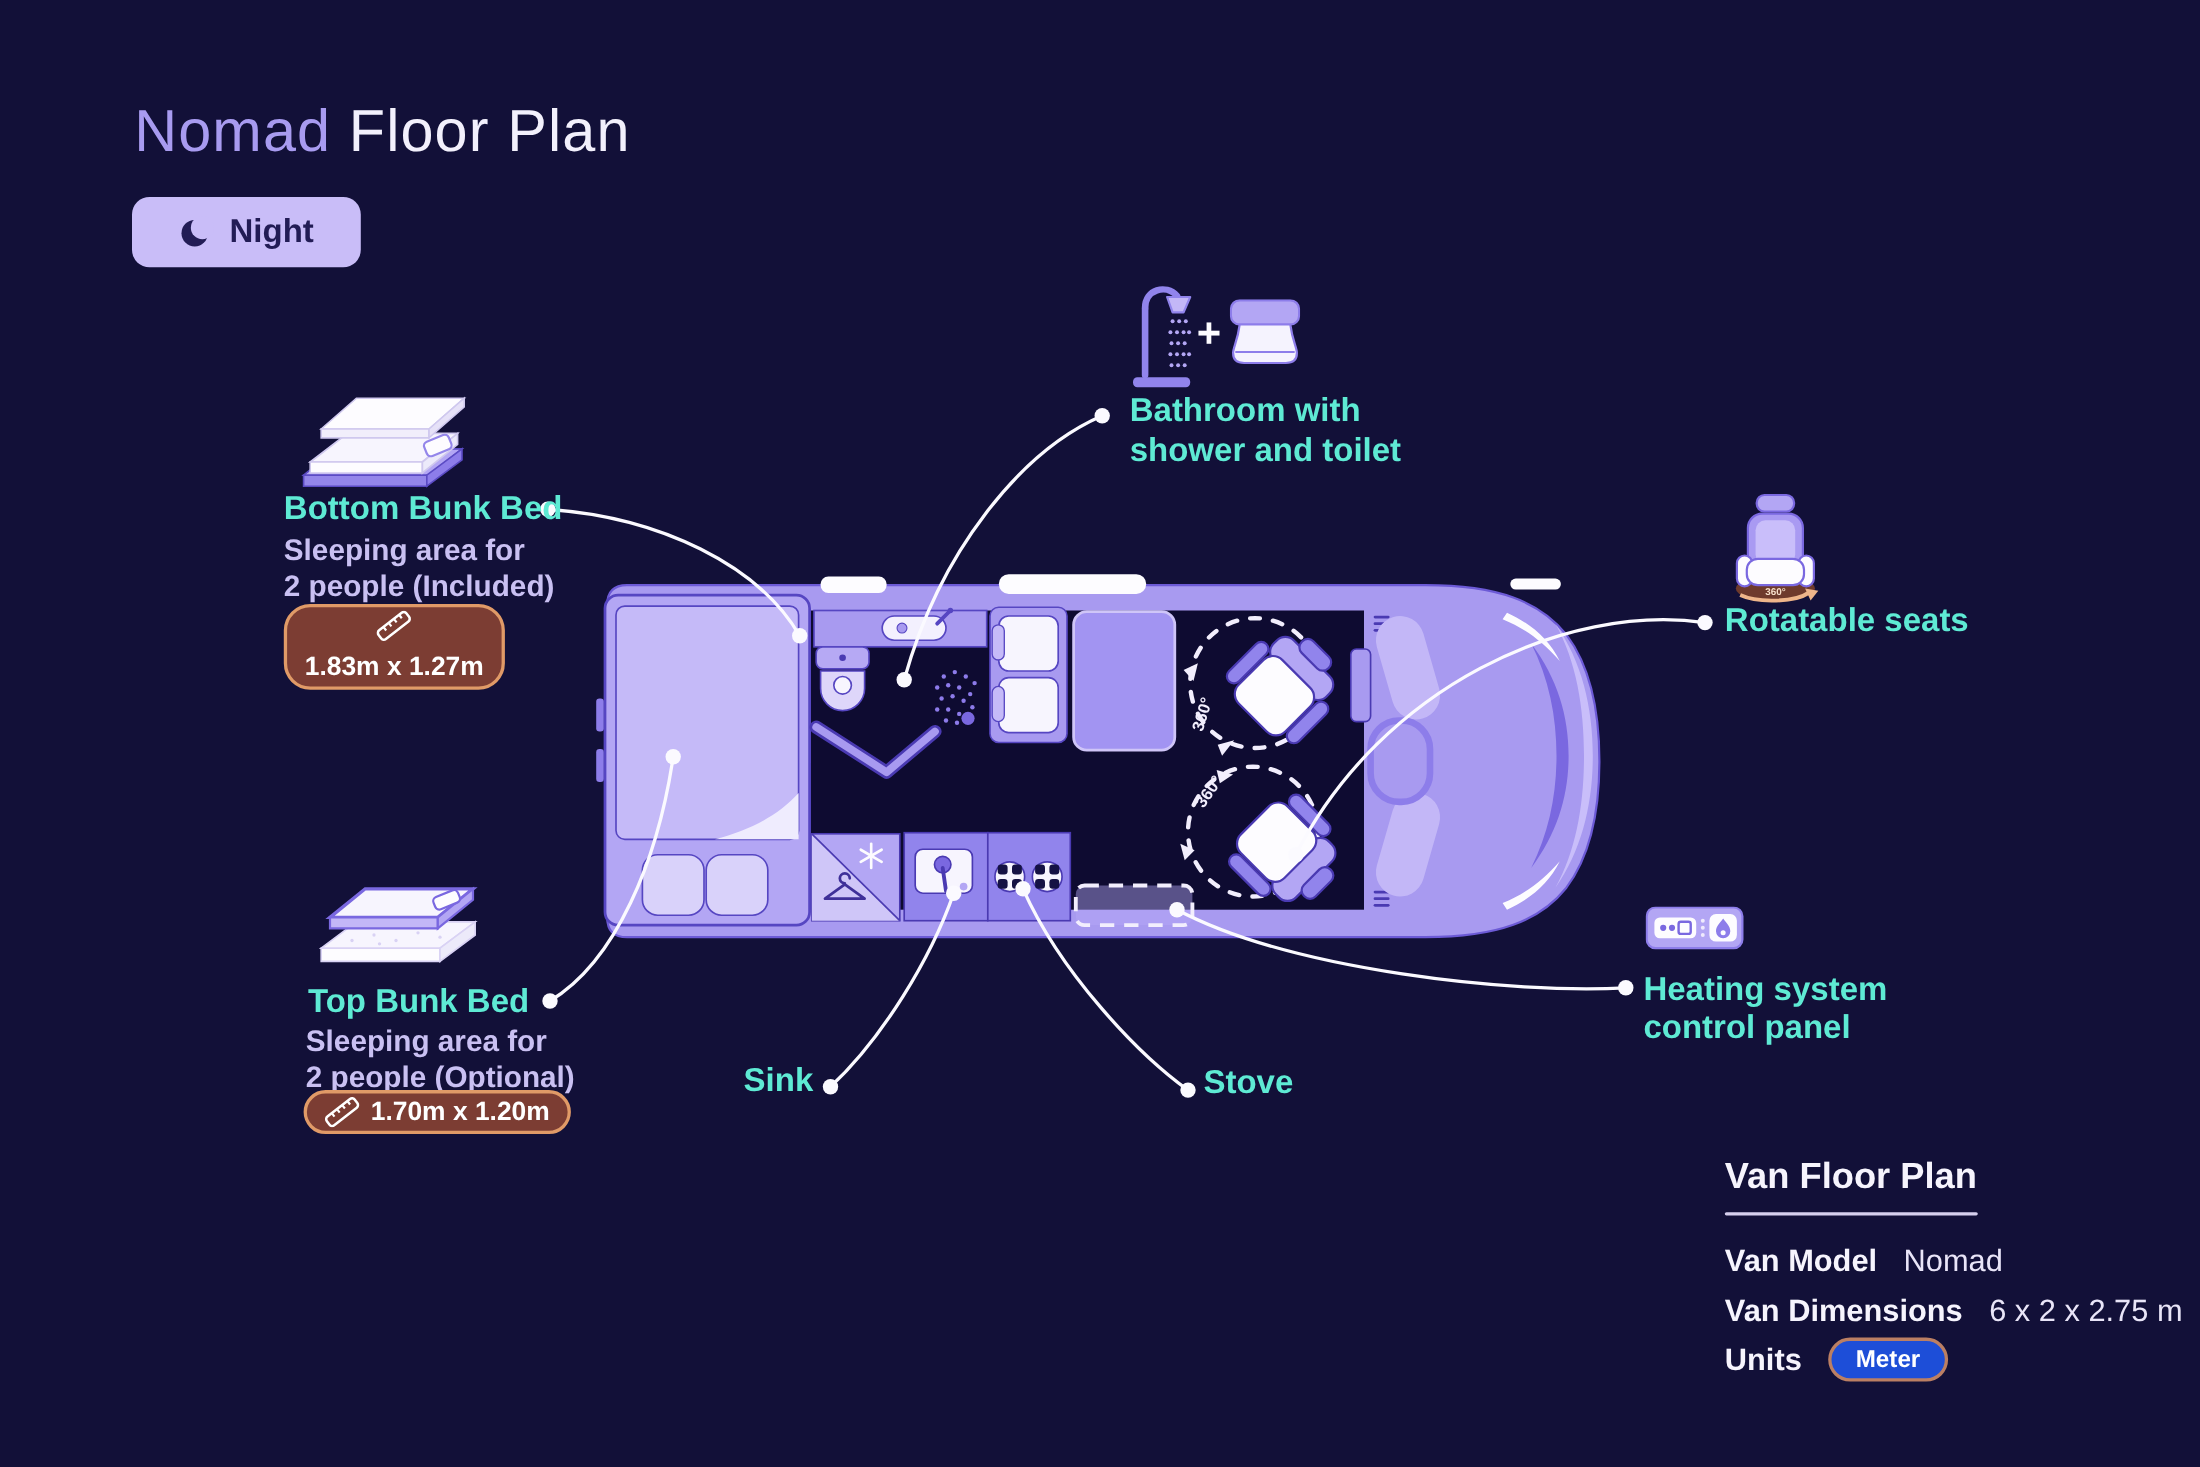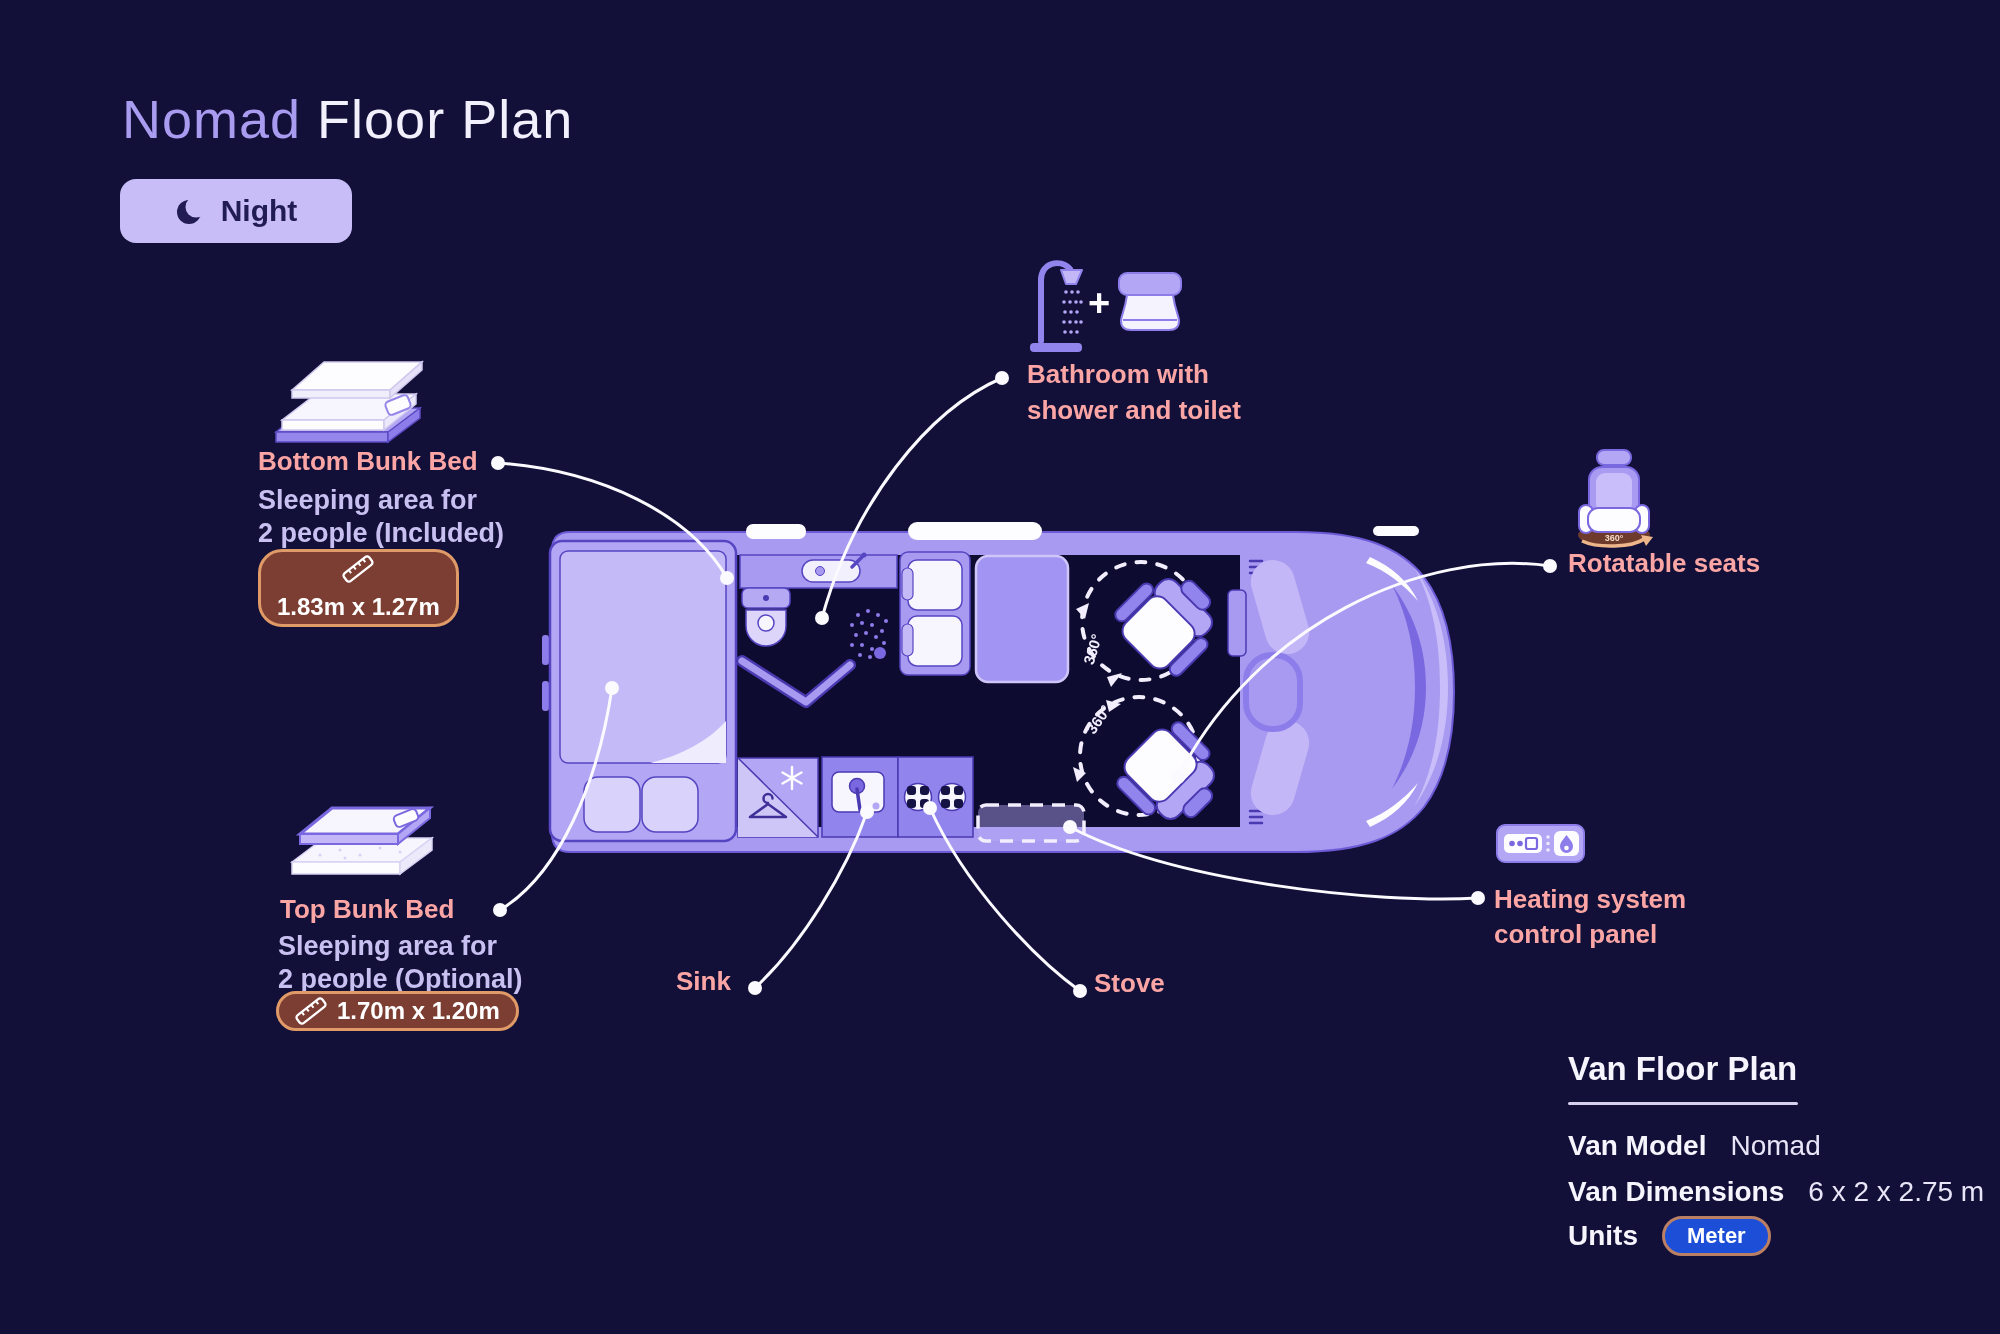--- a/index.html
+++ b/index.html
@@ -3,21 +3,21 @@
 <meta charset="utf-8">
 <style>
   html,body{margin:0;padding:0;background:#121038;}
   #canvas{position:relative;width:2000px;height:1334px;background:#121038;overflow:hidden;
           font-family:"Liberation Sans", sans-serif;color:#fdfcff;}
   .abs{position:absolute;}
   .h1{font-size:54px;letter-spacing:1px;color:#f2f0fc;font-weight:400;white-space:nowrap;}
   .h1 .brand{color:#a89bf0;}
   .pill{display:flex;align-items:center;justify-content:center;gap:14px;background:#c9bdf8;
         border-radius:16px;color:#221c55;font-size:30px;font-weight:700;cursor:pointer;}
-  .ann-title{font-size:26px;font-weight:700;color:#fca5a5;white-space:nowrap;}
+  .ann-title{font-size:30px;font-weight:700;color:#5eead4;white-space:nowrap;}
   .ann-sub{font-size:27px;font-weight:700;color:#c9c0f2;line-height:33px;white-space:nowrap;}
   .dim-badge{display:inline-flex;align-items:center;gap:10px;background:#7c3d33;border:3px solid #e09a67;
              border-radius:24px;padding:3px 16px;color:#fff;font-size:24px;font-weight:700;white-space:nowrap;}
   .note-panel{background:#3c3863;border-radius:0 26px 26px 0;}
   .note-text{font-size:28px;line-height:40px;color:#f3f1fb;font-weight:400;white-space:nowrap;}
   .info-title{font-size:33px;font-weight:700;color:#f6f4fd;white-space:nowrap;}
   .underline{background:#d6cfee;border-radius:2px;}
   .info-row{display:flex;align-items:center;gap:24px;white-space:nowrap;}
   .info-label{font-size:28px;font-weight:700;color:#f6f4fd;}
   .info-value{font-size:28px;font-weight:400;color:#e9e5f8;}
@@ -26,21 +26,21 @@
   svg{display:block;}
   .overlay{pointer-events:none;}
 </style>
 </head>
 <body>
 
 <div id="canvas">
 
   <div class="abs h1" style="left:122px;top:88px;text-align:center;"><span class="brand">Nomad</span><span> </span><span>Floor Plan</span></div>
 
-  <div class="abs pill" style="left:120px;top:179px;width:232px;height:64px;">
+  <div class="abs pill" style="left:120px;top:179px;width:208px;height:64px;">
     <svg width="32" height="32" viewBox="0 0 32 32">
       <circle cx="14" cy="17" r="12" fill="#221c55"></circle>
         <circle cx="21" cy="12" r="10.5" fill="#c9bdf8"></circle>
     </svg>
     <span>Night</span>
   </div>
 
   <svg class="abs" style="left:540px;top:515px;z-index:1;" width="930" height="345" viewBox="0 0 930 345">
     <path d="M 30,17 H 756 C 822,17 860,32 884,62 C 905,90 914,130 914,177 C 914,224 905,264 884,292 C 860,322 822,337 756,337 H 30 Q 12,337 12,319 V 35 Q 12,17 30,17 Z" fill="#a89af0" stroke="#6c5ad6" stroke-width="2"></path>
     <rect x="40" y="40" width="660" height="272" fill="#0e0b31"></rect>

